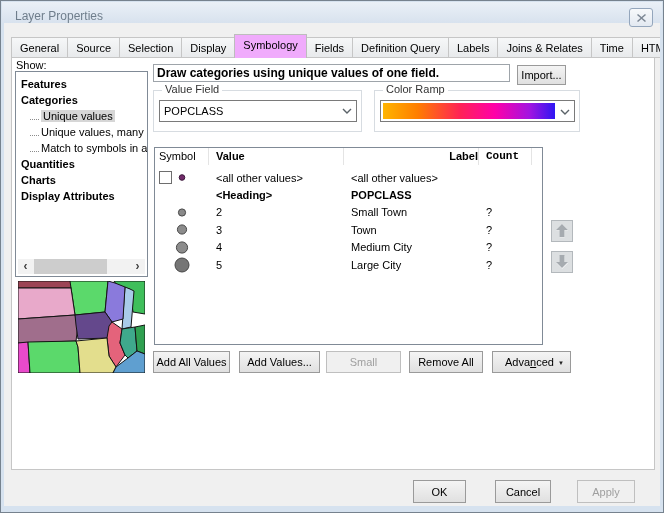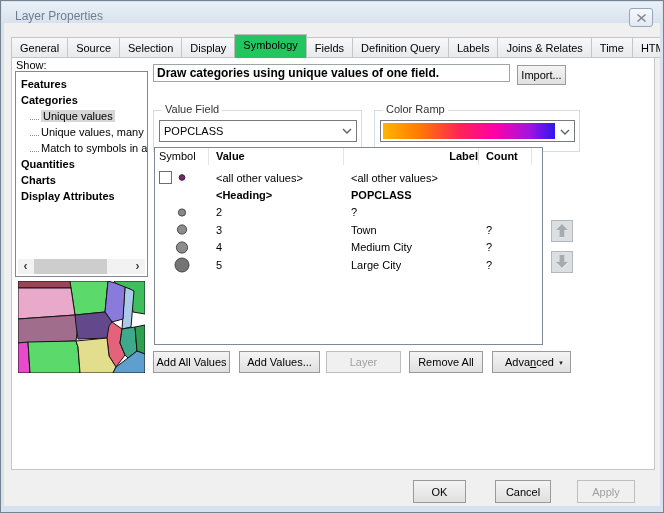--- a/index.html
+++ b/index.html
@@ -20,21 +20,21 @@
                background: linear-gradient(#F7F9FB,#E3E9F1);
                border:1px solid #94A6BC; border-radius:3px;
                display:flex; align-items:center; justify-content:center; }
 
   
   .tabstrip { position:absolute; left:10px; top:36px; height:21px; display:flex;
               align-items:flex-end; z-index:6; }
   .tab { height:21px; padding:4px 8px 0; background:linear-gradient(#F6F7F8,#E8EAEC);
          border:1px solid #C6C6C6; border-bottom:1px solid #C6C6C6;
          margin-right:-1px; white-space:nowrap; }
-  .tab.active { height:24px; background:#22c55e; border-bottom:none;
+  .tab.active { height:24px; background:#f0abfc; border-bottom:none;
                 position:relative; z-index:7; border-color:#BDBDBD; }
 
   
   .page { position:absolute; left:10px; top:56px; width:644px; height:413px;
           background:#FFFFFF; border:1px solid #C6C6C6; z-index:5; }
 
   .show-label { position:absolute; left:4px; top:1px; }
 
   
   .tree-box { position:absolute; left:3px; top:13px; width:133px; height:206px;
@@ -63,42 +63,42 @@
 
   button.std { background:linear-gradient(#F4F4F4,#E0E0E0); border:1px solid #9A9A9A;
                border-radius:0; font-family:"Liberation Sans",sans-serif;
                font-size:11px; color:#000; }
   button.std:disabled,.btn-disabled { color:#9F9F9F !important;
                background:#F0F0F0 !important; border-color:#BFBFBF !important; }
 
   .import-btn { position:absolute; left:505px; top:7px; width:49px; height:20px; }
 
   
-  .group { position:absolute; top:52px; height:42px; border:1px solid #D7DCE1; }
+  .group { position:absolute; top:32px; height:42px; border:1px solid #D7DCE1; }
   .group.vf { left:141px; width:209px; }
   .group.cr { left:362px; width:206px; }
   .group-label { position:absolute; top:-8px; left:8px; background:#fff; padding:0 3px;
                  color:#333; }
   .combo { position:absolute; left:5px; top:9px; height:22px; background:#fff;
            border:1px solid #7A7A7A; display:flex; align-items:center; }
   .group.vf .combo { width:198px; }
   .group.cr .combo { width:195px; }
   .combo .combo-text { padding-left:4px; flex:1; }
   .combo .chev { width:18px; display:flex; justify-content:center; }
   .ramp-swatch { position:absolute; left:2px; top:2px; height:16px; width:172px; }
 
   
   .table-box { position:absolute; left:142px; top:89px; width:389px; height:198px;
                background:#fff; border:1px solid #808A96; overflow:hidden; }
   .thead { display:flex; height:17px; align-items:center; }
   .thead .hc { height:17px; line-height:17px; border-right:1px solid #E4E4E4; }
   .hc.c-symbol { width:54px; padding-left:4px; }
   .hc.c-value  { width:135px; padding-left:7px; font-weight:bold; }
   .hc.c-label  { width:135px; padding-left:7px; font-weight:bold;text-align:right; }
-  .hc.c-count  { width:53px;  padding-left:7px; font-weight:bold; }
+  .hc.c-count  { width:53px;  padding-left:7px; font-weight:bold;font-family:Liberation Mono, monospace; }
   .tbody { padding-top:4px; }
   .trow { display:flex; height:17.4px; align-items:center; }
   .trow .tc { white-space:nowrap; overflow:hidden; }
   .tc.c-symbol { width:54px; position:relative; height:100%; }
   .tc.c-value  { width:135px; padding-left:7px; }
   .tc.c-label  { width:135px; padding-left:7px; }
   .tc.c-count  { width:53px;  padding-left:7px; }
   .trow.heading .tc { font-weight:bold; }
   .checkbox { position:absolute; left:4px; top:2px; width:13px; height:13px;
               background:#fff; border:1px solid #6E6E6E; }
@@ -264,20 +264,21 @@
           <div class="tc c-label">POPCLASS</div>
           <div class="tc c-count"></div>
         </div>
         <div class="trow">
           <div class="tc c-symbol">
             <svg class="symsvg" width="54" height="17">
               <circle cx="27" cy="8.5" stroke="#474747" r="3.6" fill="#8A8A8A"></circle>
             </svg>
           </div>
           <div class="tc c-value">2</div>
+          <div class="tc c-label">Small Town</div>
           <div class="tc c-count">?</div>
         </div>
         <div class="trow">
           <div class="tc c-symbol">
             <svg class="symsvg" width="54" height="17">
               <circle cx="27" cy="8.5" stroke="#474747" r="4.6" fill="#8C8C8C"></circle>
             </svg>
           </div>
           <div class="tc c-value">3</div>
           <div class="tc c-label">Town</div>
@@ -314,21 +315,21 @@
     </div>
     <div class="updown down-btn">
       <svg width="12" height="14" viewBox="0 0 12 14">
         <path d="M7 14 L13 8 H9.5 V1 H4.5 V8 H1 Z" fill="#FFFFFF" transform="translate(-0.8,-0.2)"></path>
         <path d="M6 13 L12 7 H8.5 V0 H3.5 V7 H0 Z" fill="#A6ABB0"></path>
       </svg>
     </div>
 
     <button class="std act b-addall">Add All Values</button>
     <button class="std act b-addval">Add Values...</button>
-    <button class="std act b-remove" disabled="">Layer</button>
+    <button class="std act b-remove" disabled="">Small</button>
     <button class="std act b-removeall">Remove All</button>
     <button class="std act b-adv"><span>Adva</span><span class="accel">n</span><span>ced</span><span class="adv-arrow">▼</span></button>
   </div>
 
   <button class="std f-btn ok-btn">OK</button>
   <button class="std f-btn cancel-btn">Cancel</button>
   <button class="std f-btn apply-btn" disabled="">Apply</button>
 </div>
 
 </body></html>

